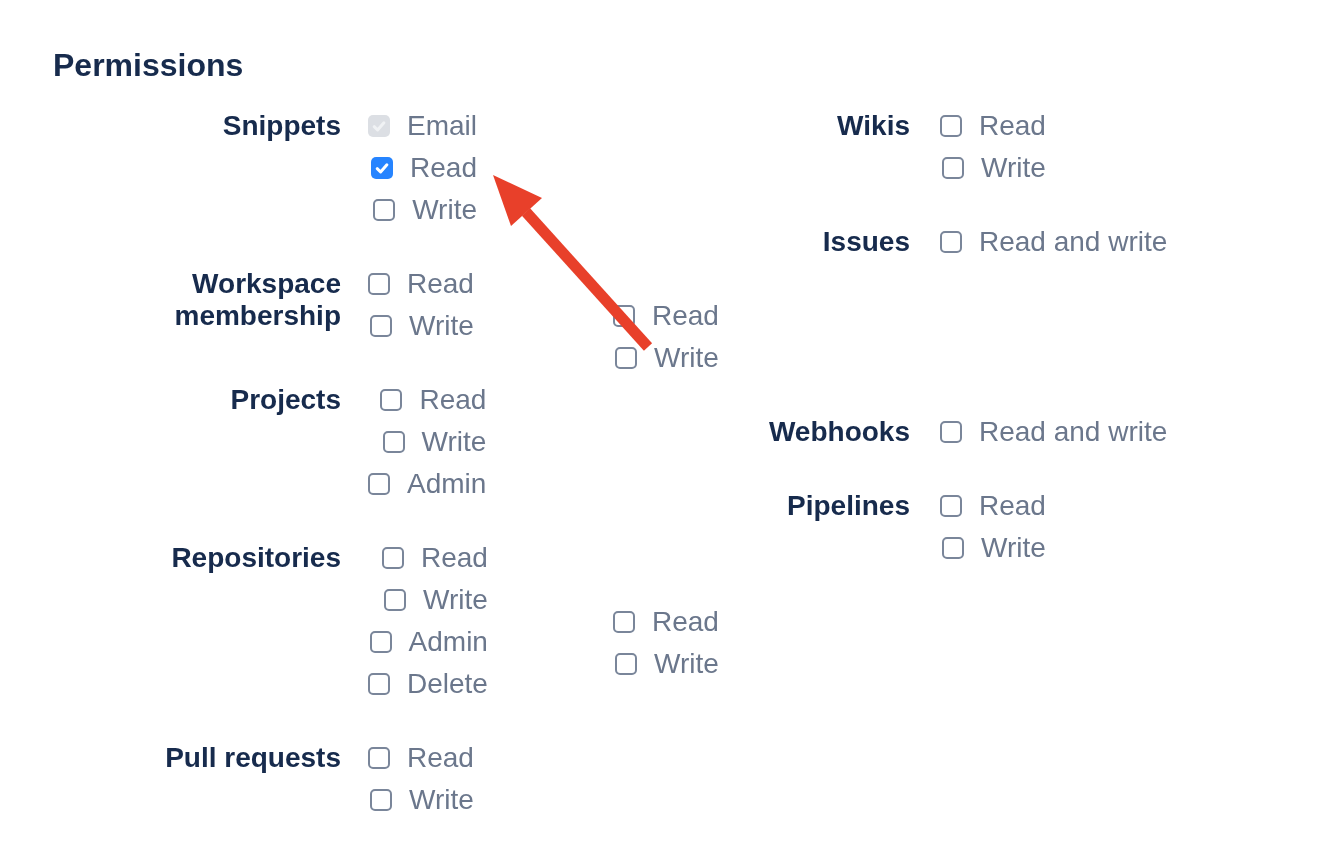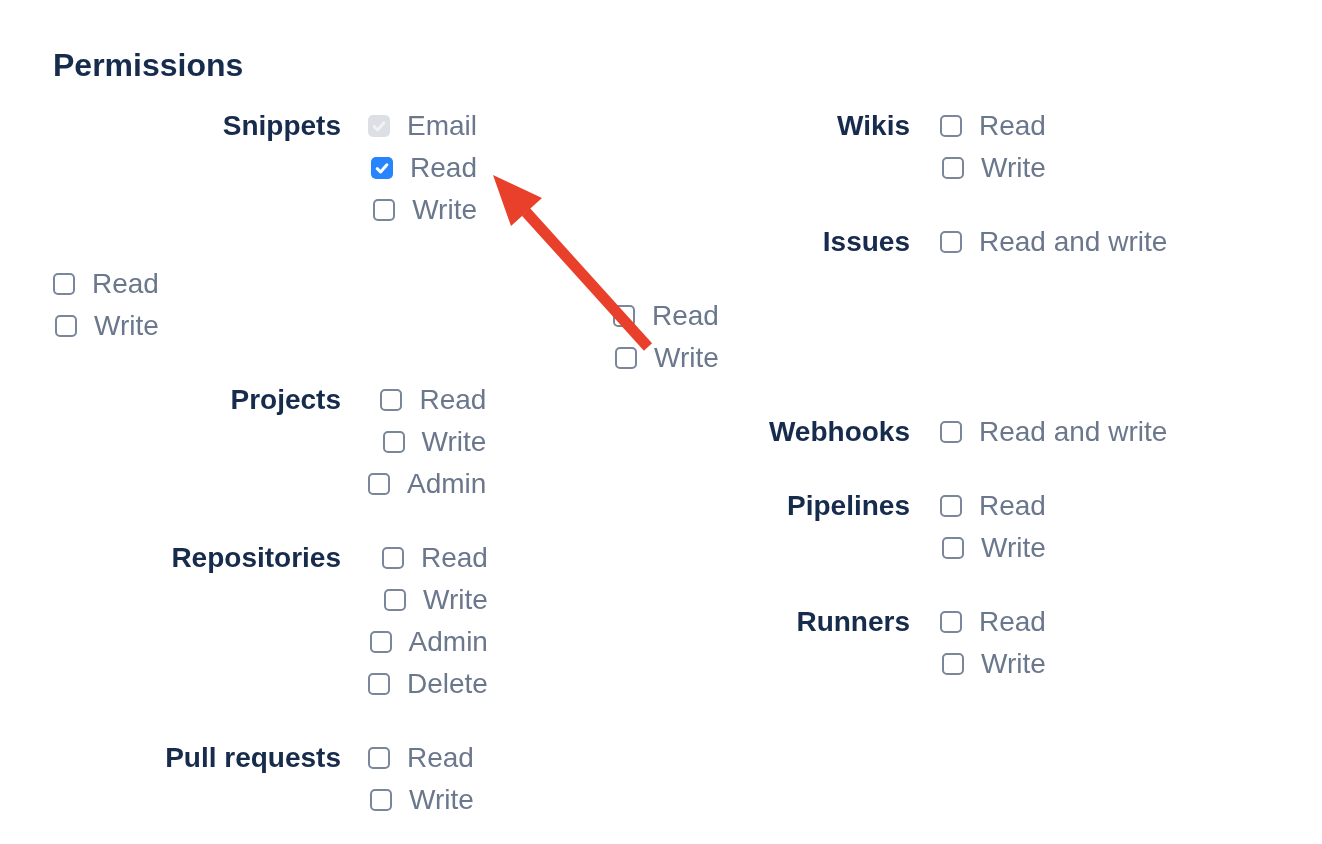--- a/index.html
+++ b/index.html
@@ -110,20 +110,21 @@
   <label class="opt-row">
     <span class="checkbox">
       
     </span>
     <span class="opt-label">Write</span>
   </label>
 </div>
   </div>
 
   <div class="group">
+    <div class="group-label">Workspace membership</div>
     <div class="options">
   <label class="opt-row">
     <span class="checkbox">
       
     </span>
     <span class="opt-label">Read</span>
   </label>
 
   <label class="opt-row">
     <span class="checkbox">
@@ -288,21 +289,20 @@
     <span class="checkbox">
       
     </span>
     <span class="opt-label">Write</span>
   </label>
 
 </div>
   </div>
 
   <div class="group">
-    <div class="group-label">Runners</div>
     <div class="options">
   <label class="opt-row">
     <span class="checkbox">
       
     </span>
     <span class="opt-label">Read</span>
   </label>
 
   <label class="opt-row">
     <span class="checkbox">

